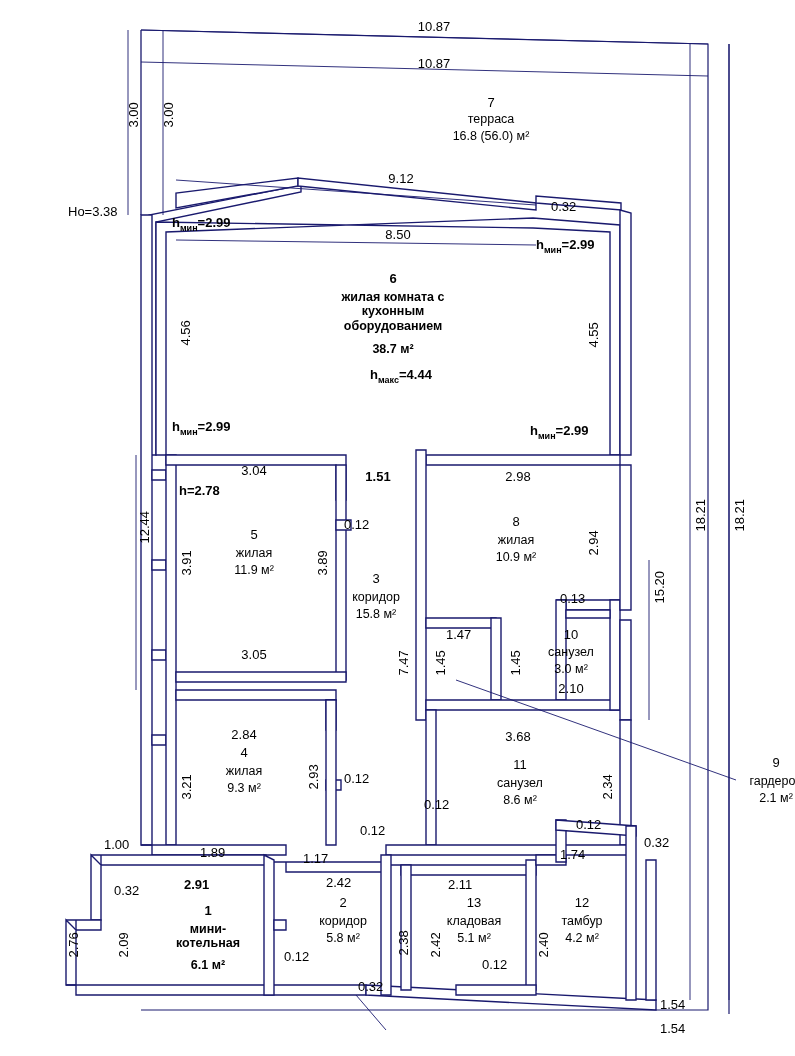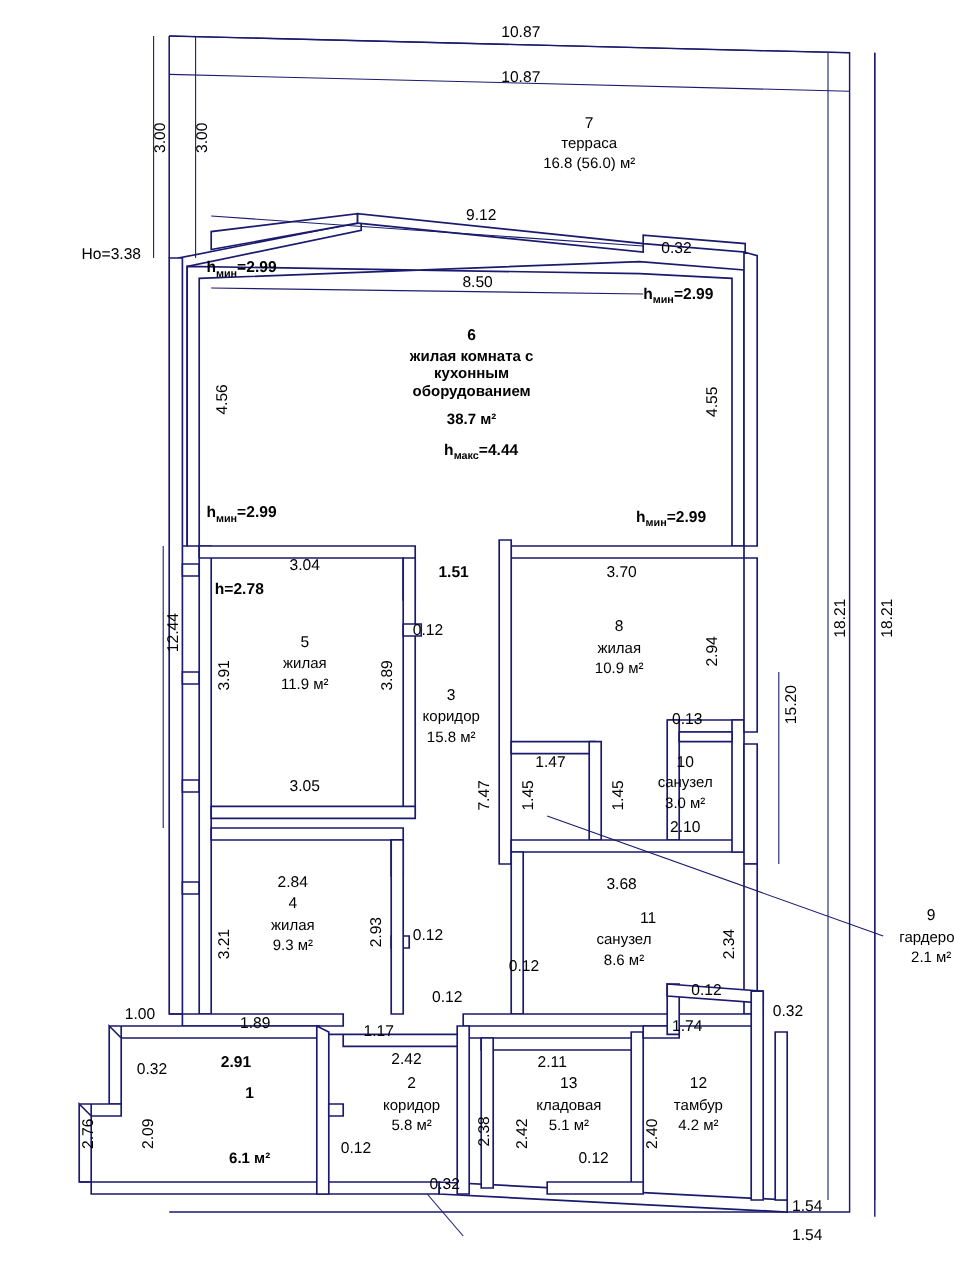--- a/index.html
+++ b/index.html
@@ -237,21 +237,21 @@
   <div class="lbl dim c" style="left:218px; top:648px;">3.05</div>
   <div class="lbl dim" style="left:308px; top:518px;">0.12</div>
 
   <div class="lbl dim c" style="left:342px; top:470px;font-weight:bold;">1.51</div>
   <div class="lbl roomnum" style="left:340px; top:572px;">3</div>
   <div class="lbl room" style="left:340px; top:590px;">коридор</div>
   <div class="lbl room" style="left:340px; top:607px;">15.8 м²</div>
   <div class="lbl dim rot" style="left:348px; top:648px; width:40px;">7.47</div>
   <div class="lbl dim c" style="left:482px; top:730px;">3.68</div>
 
-  <div class="lbl dim c" style="left:482px; top:470px;">3.70</div>
+  <div class="lbl dim c" style="left:482px; top:470px;">2.98</div>
   <div class="lbl roomnum" style="left:480px; top:515px;">8</div>
   <div class="lbl room" style="left:480px; top:533px;">жилая</div>
   <div class="lbl room" style="left:480px; top:550px;">10.9 м²</div>
   <div class="lbl dim rot" style="left:538px; top:528px; width:40px;">2.94</div>
 
   <div class="lbl dim" style="left:524px; top:592px;">0.13</div>
   <div class="lbl roomnum" style="left:535px; top:628px;">10</div>
   <div class="lbl room" style="left:535px; top:645px;">санузел</div>
   <div class="lbl room" style="left:535px; top:662px;">3.0 м²</div>
   <div class="lbl dim c" style="left:535px; top:682px;">2.10</div>
@@ -260,21 +260,21 @@
   <div class="lbl dim rot" style="left:460px; top:648px; width:40px;">1.45</div>
 
   <div class="lbl dim c" style="left:208px; top:728px;">2.84</div>
   <div class="lbl roomnum" style="left:208px; top:746px;">4</div>
   <div class="lbl room" style="left:208px; top:764px;">жилая</div>
   <div class="lbl room" style="left:208px; top:781px;">9.3 м²</div>
   <div class="lbl dim rot" style="left:131px; top:772px; width:40px;">3.21</div>
   <div class="lbl dim rot" style="left:258px; top:762px; width:40px;">2.93</div>
   <div class="lbl dim" style="left:308px; top:772px;">0.12</div>
 
-  <div class="lbl roomnum" style="left:504px; top:758px;">11</div>
+  <div class="lbl roomnum" style="left:484px; top:758px;">11</div>
   <div class="lbl room" style="left:484px; top:776px;">санузел</div>
   <div class="lbl room" style="left:484px; top:793px;">8.6 м²</div>
   <div class="lbl dim rot" style="left:552px; top:772px; width:40px;">2.34</div>
 
   <div class="lbl roomnum" style="left:740px; top:756px;">9</div>
   <div class="lbl room" style="left:740px; top:774px;">гардероб</div>
   <div class="lbl room" style="left:740px; top:791px;">2.1 м²</div>
 
   <div class="lbl dim" style="left:388px; top:798px;">0.12</div>
   <div class="lbl dim" style="left:324px; top:824px;">0.12</div>
@@ -285,20 +285,21 @@
   <div class="lbl dim" style="left:164px; top:846px;">1.89</div>
   <div class="lbl dim" style="left:267px; top:852px;">1.17</div>
   <div class="lbl dim" style="left:524px; top:848px;">1.74</div>
 
   <div class="lbl dim" style="left:78px; top:884px;">0.32</div>
   <div class="lbl dim bold" style="left:148px; top:878px;">2.91</div>
   <div class="lbl dim" style="left:290px; top:876px;">2.42</div>
   <div class="lbl dim" style="left:412px; top:878px;">2.11</div>
 
   <div class="lbl roomnum bold" style="left:172px; top:904px;">1</div>
+  <div class="lbl room bold" style="left:172px; top:922px; width:140px;">мини-<br>котельная</div>
   <div class="lbl room bold" style="left:172px; top:958px;">6.1 м²</div>
 
   <div class="lbl roomnum" style="left:307px; top:896px;">2</div>
   <div class="lbl room" style="left:307px; top:914px;">коридор</div>
   <div class="lbl room" style="left:307px; top:931px;">5.8 м²</div>
   <div class="lbl dim" style="left:248px; top:950px;">0.12</div>
 
   <div class="lbl roomnum" style="left:438px; top:896px;">13</div>
   <div class="lbl room" style="left:438px; top:914px;">кладовая</div>
   <div class="lbl room" style="left:438px; top:931px;">5.1 м²</div>

